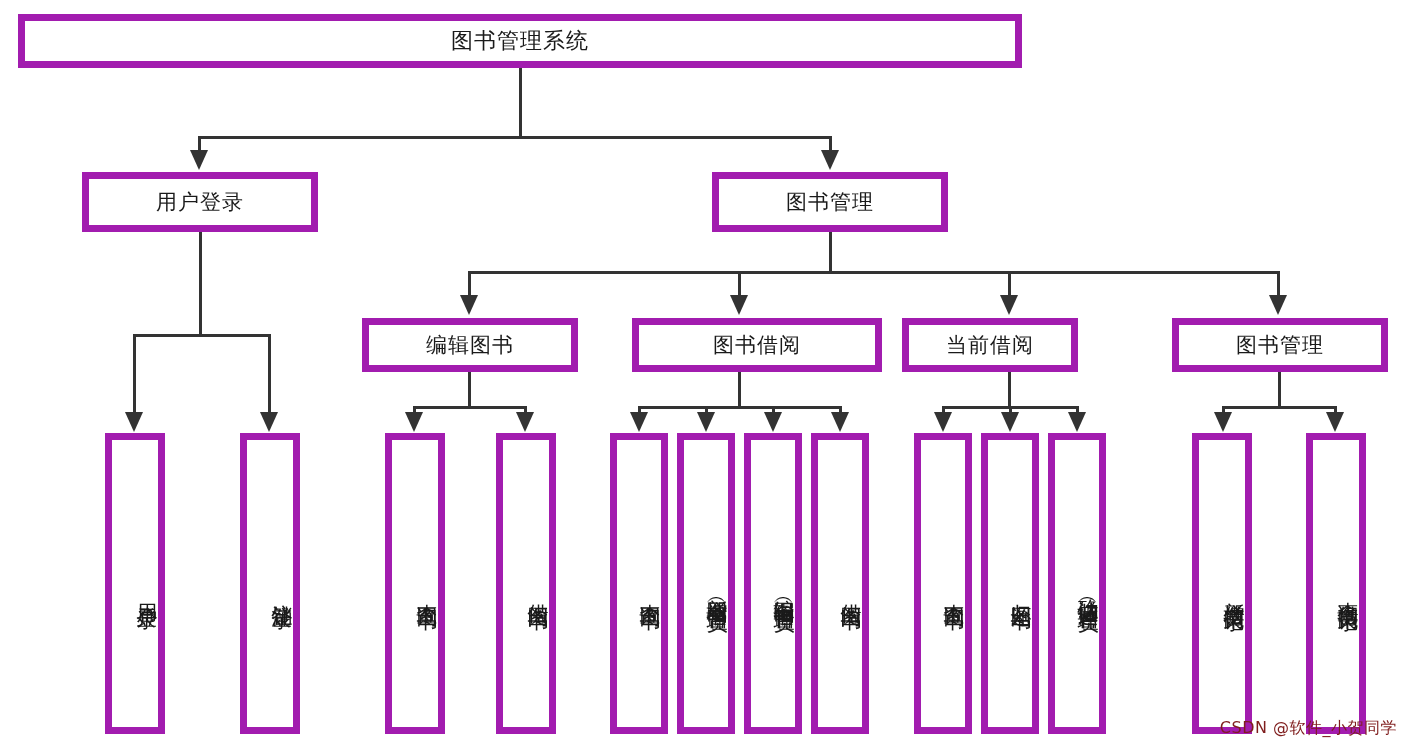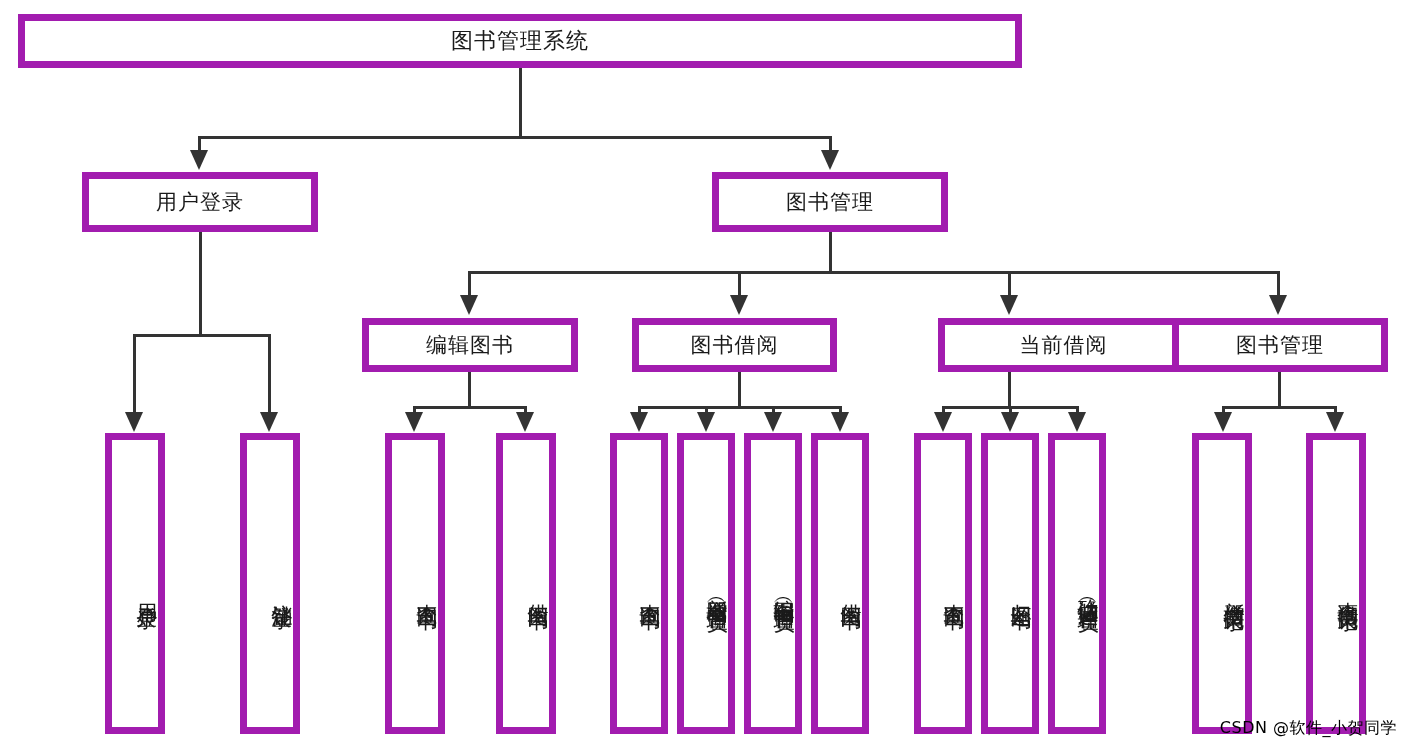--- a/index.html
+++ b/index.html
@@ -56,21 +56,21 @@
     height: 0;
     border-left: 9px solid transparent;
     border-right: 9px solid transparent;
     border-top: 20px solid #333333;
   }
   #watermark {
     position: absolute;
     right: 8px;
     bottom: 8px;
     font-size: 16px;
-    color: #000000;
+    color: #7f1d1d;
     white-space: nowrap;
     letter-spacing: 0.5px;
   }
 </style>
 </head>
 <body>
 
 <div id="canvas">
 
   <div class="node horiz root" style="left:18px; top:14px; width:1004px; height:54px;">图书管理系统</div>
@@ -102,22 +102,22 @@
   <div class="edge vline" style="left:468px; top:271px; width:3px; height:32px;"></div>
   <div class="arrow" style="left:460px; top:295px;"></div>
   <div class="edge vline" style="left:738px; top:271px; width:3px; height:32px;"></div>
   <div class="arrow" style="left:730px; top:295px;"></div>
   <div class="edge vline" style="left:1008px; top:271px; width:3px; height:32px;"></div>
   <div class="arrow" style="left:1000px; top:295px;"></div>
   <div class="edge vline" style="left:1277px; top:271px; width:3px; height:32px;"></div>
   <div class="arrow" style="left:1269px; top:295px;"></div>
 
   <div class="node horiz" style="left:362px; top:318px; width:216px; height:54px;">编辑图书</div>
-  <div class="node horiz" style="left:632px; top:318px; width:205px; height:54px;">图书借阅</div>
-  <div class="node horiz" style="left:938px; top:318px; width:251px; height:54px;">当前借阅</div>
+  <div class="node horiz" style="left:632px; top:318px; width:250px; height:54px;">图书借阅</div>
+  <div class="node horiz" style="left:902px; top:318px; width:176px; height:54px;">当前借阅</div>
   <div class="node horiz" style="left:1172px; top:318px; width:216px; height:54px;">图书管理</div>
 
   <div class="edge vline" style="left:468px; top:372px; width:3px; height:36px;"></div>
   <div class="edge hline" style="left:413px; top:406px; width:114px; height:3px;"></div>
   <div class="edge vline" style="left:413px; top:406px; width:3px; height:14px;"></div>
   <div class="arrow" style="left:405px; top:412px;"></div>
   <div class="edge vline" style="left:524px; top:406px; width:3px; height:14px;"></div>
   <div class="arrow" style="left:516px; top:412px;"></div>
 
   <div class="node vert" style="left:385px; top:433px; width:60px; height:301px;">查询图书</div>

